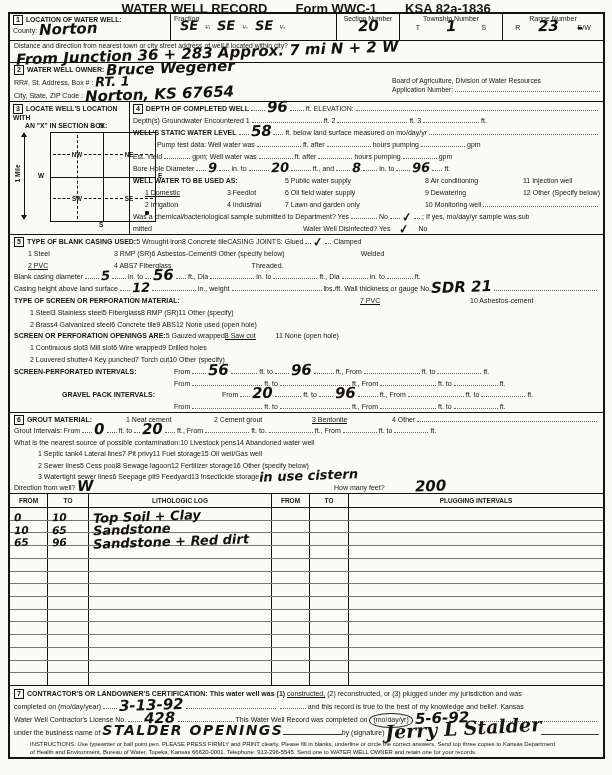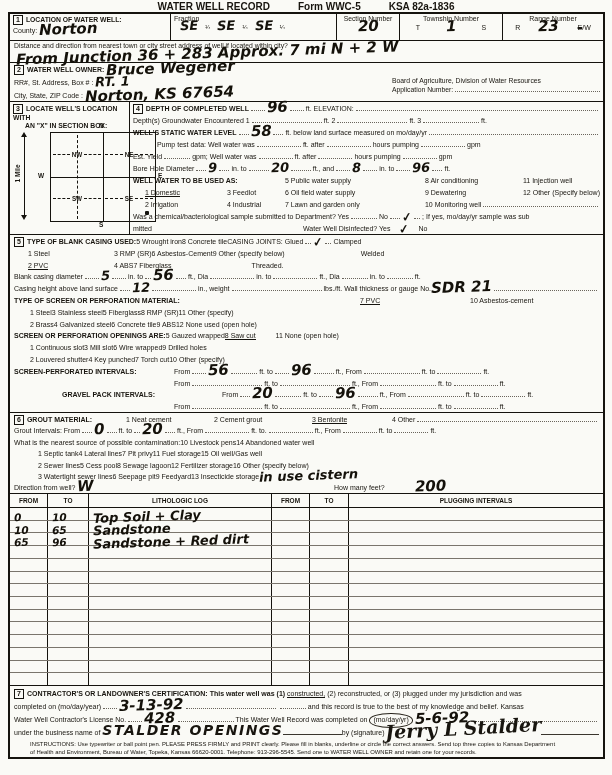--- a/index.html
+++ b/index.html
@@ -1,17 +1,17 @@
 <!DOCTYPE html>
 <html><head>
 <meta charset="utf-8">
 <style>
   html,body{margin:0;padding:0}
   body{width:612px;height:775px;background:#fafaf6;font-family:"Liberation Sans",sans-serif;color:#18150f;position:relative;overflow:hidden;font-size:7px}
-  .title-row{position:absolute;top:1px;left:0;width:100%;display:flex;justify-content:center;gap:28px;font-size:10px;font-weight:bold}
+  .title-row{position:absolute;top:1px;left:0;width:100%;display:flex;justify-content:center;gap:28px;font-size:13px;font-weight:bold}
   .outer{position:absolute;left:8px;top:12px;width:597px;height:747px;border:2px solid #15130e;box-sizing:border-box}
   .band{position:relative;box-sizing:border-box;border-bottom:1.5px solid #15130e;overflow:visible}
   .sn{display:inline-block;border:1px solid #15130e;font-weight:bold;font-size:7px;padding:0 2px;margin-right:3px;line-height:8px}
   b,.bold{font-weight:bold}
   .hw{font-family:"DejaVu Sans",sans-serif;font-style:italic;font-weight:700;color:#14110a;font-size:13px;line-height:6px;display:inline-block;transform:rotate(-2deg);position:relative;top:1px;white-space:nowrap}
   .hw-sm{font-size:10.5px}
   .hw-lg{font-size:15px}
   .hw-caps{font-family:"DejaVu Sans",sans-serif;font-style:italic;font-weight:700;font-size:14px;letter-spacing:1.5px;line-height:6px;display:inline-block}
   .sig{font-family:"DejaVu Serif",serif;font-style:italic;font-weight:700;font-size:19px;line-height:4px;display:inline-block;transform:rotate(-3deg);white-space:nowrap}
   .sel{border-bottom:1.6px solid #15130e;padding-bottom:0px}
@@ -81,21 +81,21 @@
   .inst{font-size:5.9px;line-height:8px;padding:2px 10px 0 16px;white-space:normal}
   .chk{font-size:12px;font-weight:700;display:inline-block;transform:rotate(-8deg);line-height:4px;position:relative;top:2px}
   .uline{border-bottom:1px solid #3a362e;flex:1;height:8px}
   .small-q{font-size:6px}
 </style>
 </head>
 <body>
 
 <div class="title-row">
   <span>WATER WELL RECORD</span>
-  <span>Form WWC-5</span>
+  <span>Form WWC-1</span>
   <span>KSA 82a-1836</span>
 </div>
 
 <div class="outer">
 
   <div class="band" id="b1">
     <div>
       <div class="lab"><span class="sn">1</span><span>LOCATION OF WATER WELL:</span></div>
       <div><span>County:</span> <span class="hw hw-lg">Norton</span></div>
     </div>

